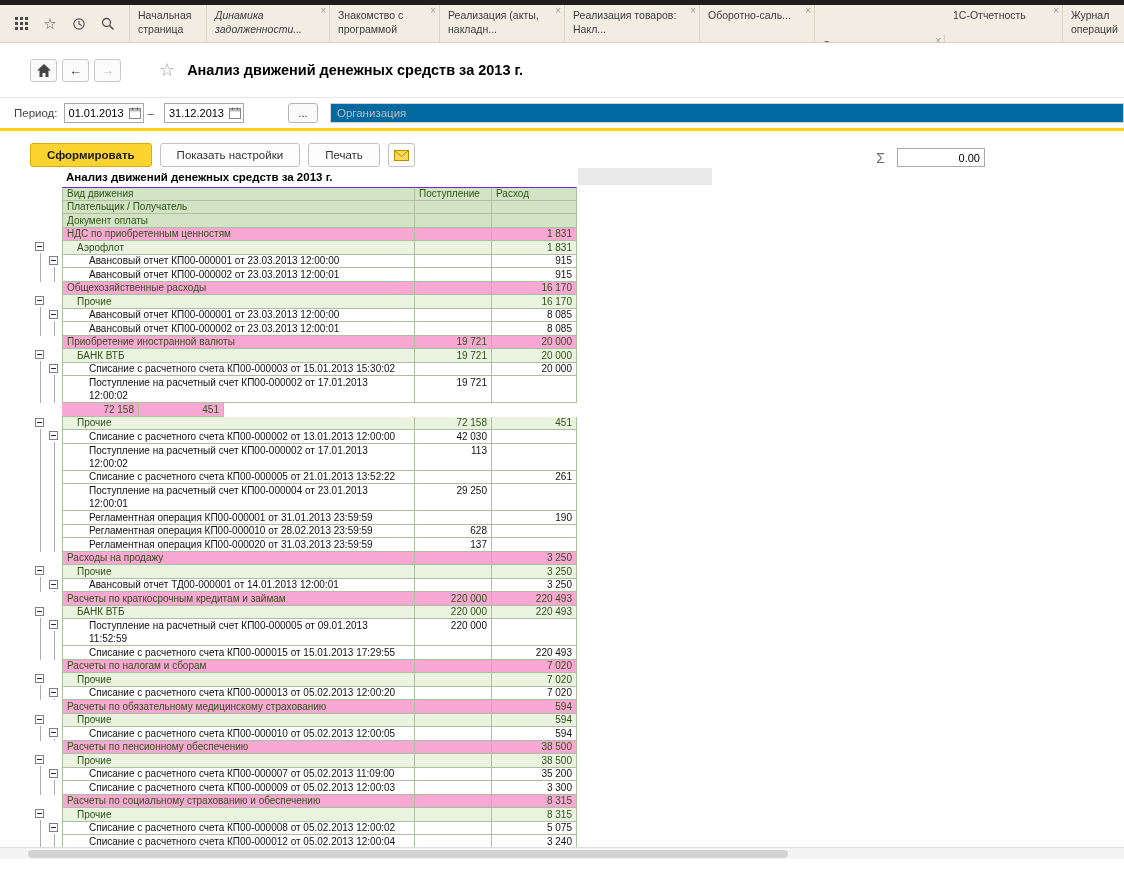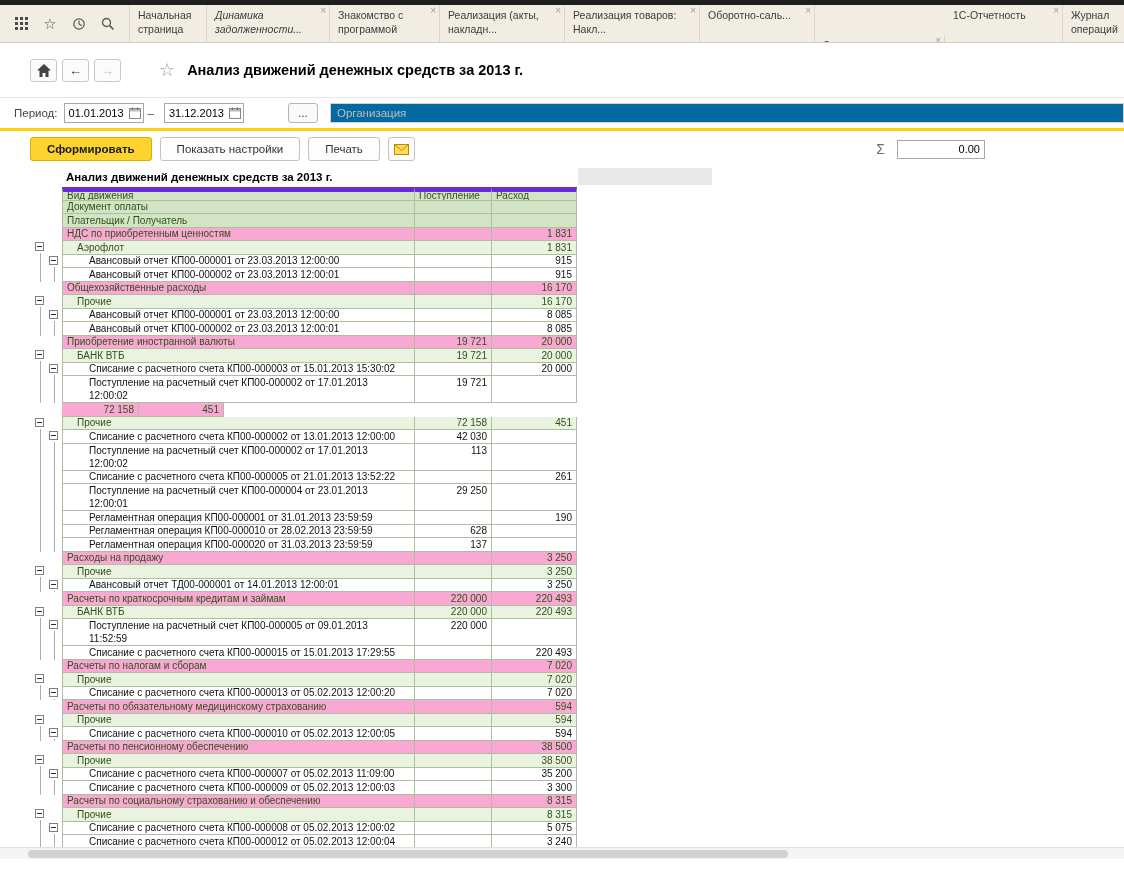--- a/index.html
+++ b/index.html
@@ -28,21 +28,21 @@
   .datebox{width:80px;height:20px;border:1px solid #a8a8a8;display:flex;align-items:center;
     padding:0 2px 0 4px;font-size:11px;color:#000;margin-left:6px;background:#fff}
   .datebox .cal{margin-left:auto;display:flex;cursor:pointer}
   .dash{margin:0 4px;color:#444}
   .dots{width:30px;height:20px;border:1px solid #b5b5b5;border-radius:3px;background:#fafafa;font-size:11px;
     color:#333;display:flex;align-items:center;justify-content:center;margin-left:44px;cursor:pointer}
   .org{flex:1;height:20px;border:1px solid #d2d2d2;margin-left:12px;display:flex;align-items:center;
     padding:0 6px;font-size:11.5px;color:#bdbdbd;background:#0369a1}
   .yline{height:3px;background:#fdd10b}
   
-  .actions{height:36px;display:flex;align-items:center;padding-left:30px;gap:8px}
+  .actions{height:36px;display:flex;align-items:flex-end;padding-left:30px;gap:8px}
   .btn{height:24px;border:1px solid #c3c3c3;border-radius:3px;background:#fdfdfd;font-size:11.5px;color:#333;
     display:flex;align-items:center;padding:0 16px;cursor:pointer;font-family:inherit}
   .btn.primary{background:#fcd32f;border-color:#dcae00;font-weight:bold;color:#1a1a1a}
   .iconbtn{width:27px;padding:0;justify-content:center}
   .sumgrp{margin-left:auto;margin-right:139px;display:flex;align-items:center;gap:12px}
   .sigma{font-size:14px;color:#707070}
   .sumfield{width:88px;height:19px;border:1px solid #a8a8a8;font-size:11px;color:#000;display:flex;
     align-items:center;justify-content:flex-end;padding:0 4px;background:#fff}
   
   .report{margin-left:34px;height:680px;overflow:hidden;position:relative}
@@ -56,21 +56,21 @@
   .t-line::before{content:"";position:absolute;left:6px;top:0;bottom:0;width:1px;background:#adadad}
   .t-box::after{content:"";position:absolute;left:6px;top:12px;bottom:0;width:1px;background:#adadad}
   .bx{position:absolute;left:1px;top:1px;width:9px;height:9px;border:1px solid #808080;background:#fff;cursor:pointer}
   .bx::before{content:"";position:absolute;left:1px;right:1px;top:3px;height:1px;background:#2a2a2a}
   .c{border-right:1px solid #adbfa0;border-bottom:1px solid #adbfa0;padding:0 4px;overflow:hidden;
     white-space:nowrap;display:flex;align-items:center;line-height:13px}
   .c.name{flex:0 0 353px;border-left:1px solid #adbfa0}
   .c.in{flex:0 0 77px}
   .c.out{flex:0 0 85px}
   .c.num{justify-content:flex-end}
-  .grid .r:first-child .c{border-top:5px solid #6d28d9}
+  .grid .r:first-child .c{border-top:1px solid #6d28d9}
   .hr .c{background:#d2e4c4;color:#2f5217}
   .lvl1 .c{background:#f9a8d4;color:#2f5217}
   .lvl2 .c{background:#eaf3e0;color:#2f5217}
   .lvl3 .c{background:#fff;color:#111}
   .lvl1 .c.name{padding-left:4px}
   .lvl2 .c.name{padding-left:14px}
   .lvl3 .c.name{padding-left:26px}
   .two .c{align-items:flex-start;white-space:normal}
   .two .c.name{display:block}
   
@@ -194,28 +194,28 @@
     <div class="r hr">
       <div class="tree"></div>
       <div class="tree"></div>
       <div class="c name">Вид движения</div>
       <div class="c in">Поступление</div>
       <div class="c out">Расход</div>
     </div>
     <div class="r hr">
       <div class="tree"></div>
       <div class="tree"></div>
-      <div class="c name">Документ оплаты</div>
+      <div class="c name">Плательщик / Получатель</div>
       <div class="c in"></div>
       <div class="c out"></div>
     </div>
     <div class="r hr">
       <div class="tree"></div>
       <div class="tree"></div>
-      <div class="c name">Плательщик / Получатель</div>
+      <div class="c name">Документ оплаты</div>
       <div class="c in"></div>
       <div class="c out"></div>
     </div>
   <div class="r lvl1">
         <div class="tree"></div>
         <div class="tree"></div>
         <div class="c name">НДС по приобретенным ценностям</div>
         <div class="c in num"></div>
         <div class="c out num">1 831</div>
       </div>

